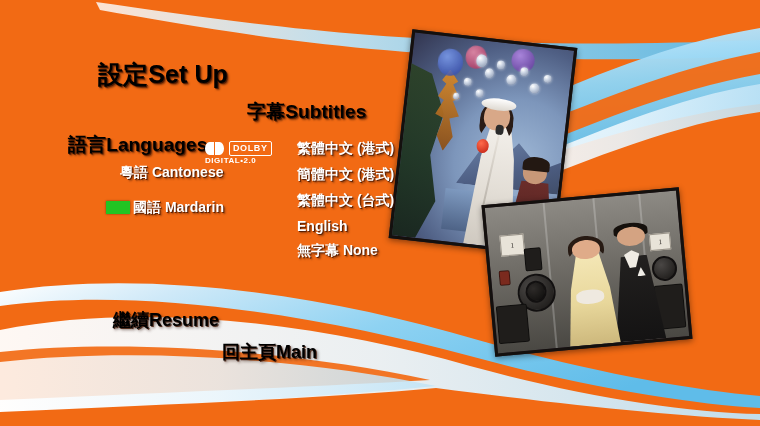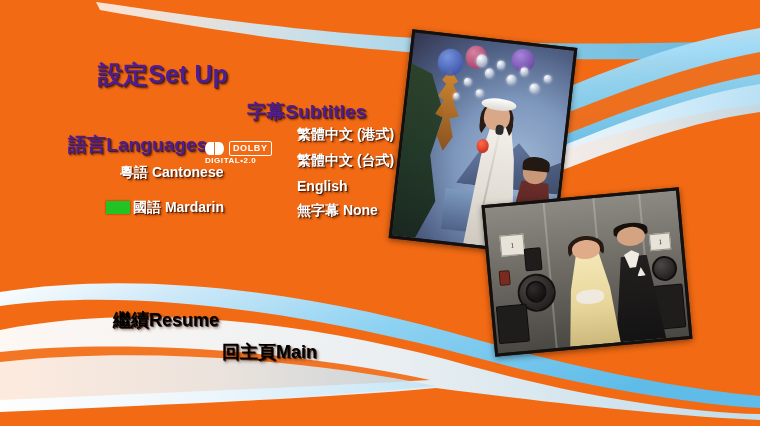--- a/index.html
+++ b/index.html
@@ -228,21 +228,21 @@
   .pocket-sq {
     position:absolute; left:76%; top:50%;
     width:7%; height:6%;
     background:#efece6;
     clip-path:polygon(0% 100%,30% 0%,62% 100%);
   }
 
   
   .menu-text {
     position:absolute;
-    color:#4c1d95;
+    color:#000000;
     font-weight:bold;
     white-space:nowrap;
     text-shadow:
       1px 1px 0 rgba(60,18,0,.75),
       2px 2px 2px rgba(40,12,0,.55);
     letter-spacing:.1px;
   }
 
   #title-setup {
     left:98px; top:58px;
@@ -273,21 +273,21 @@
   #opt-mandarin  { left:133px; top:199px; }
 
   .cursor-chip {
     position:absolute;
     left:106px; top:201px;
     width:24px; height:13px;
     background:#22c423;
     box-shadow:0 0 2px rgba(0,0,0,.5);
   }
 
-  #sub-list { position:absolute; left:297px; top:126px; }
+  #sub-list { position:absolute; left:297px; top:140px; }
   #sub-list .opt { position:relative; left:0; top:0; display:block; margin-bottom:8px; }
 
   .footer-btn {
     position:absolute;
     color:#000000;
     font-weight:bold;
     font-size:18px;
     white-space:nowrap;
     text-shadow:
       1px 1px 0 rgba(60,18,0,.8),
@@ -470,20 +470,21 @@
   </div>
 
   <div class="opt" id="opt-cantonese">粵語 Cantonese</div>
 
   <div class="cursor-chip"></div>
 
   <div class="opt" id="opt-mandarin">國語 Mardarin</div>
 
   <div id="sub-list">
     <div class="opt">繁體中文 (港式)</div>
+    <div class="opt">簡體中文 (港式)</div>
     <div class="opt">繁體中文 (台式)</div>
     <div class="opt">English</div>
     <div class="opt">無字幕 None</div>
   </div>
 
   <div class="footer-btn" id="btn-resume">繼續Resume</div>
   <div class="footer-btn" id="btn-main">回主頁Main</div>
 
 </div>
 

